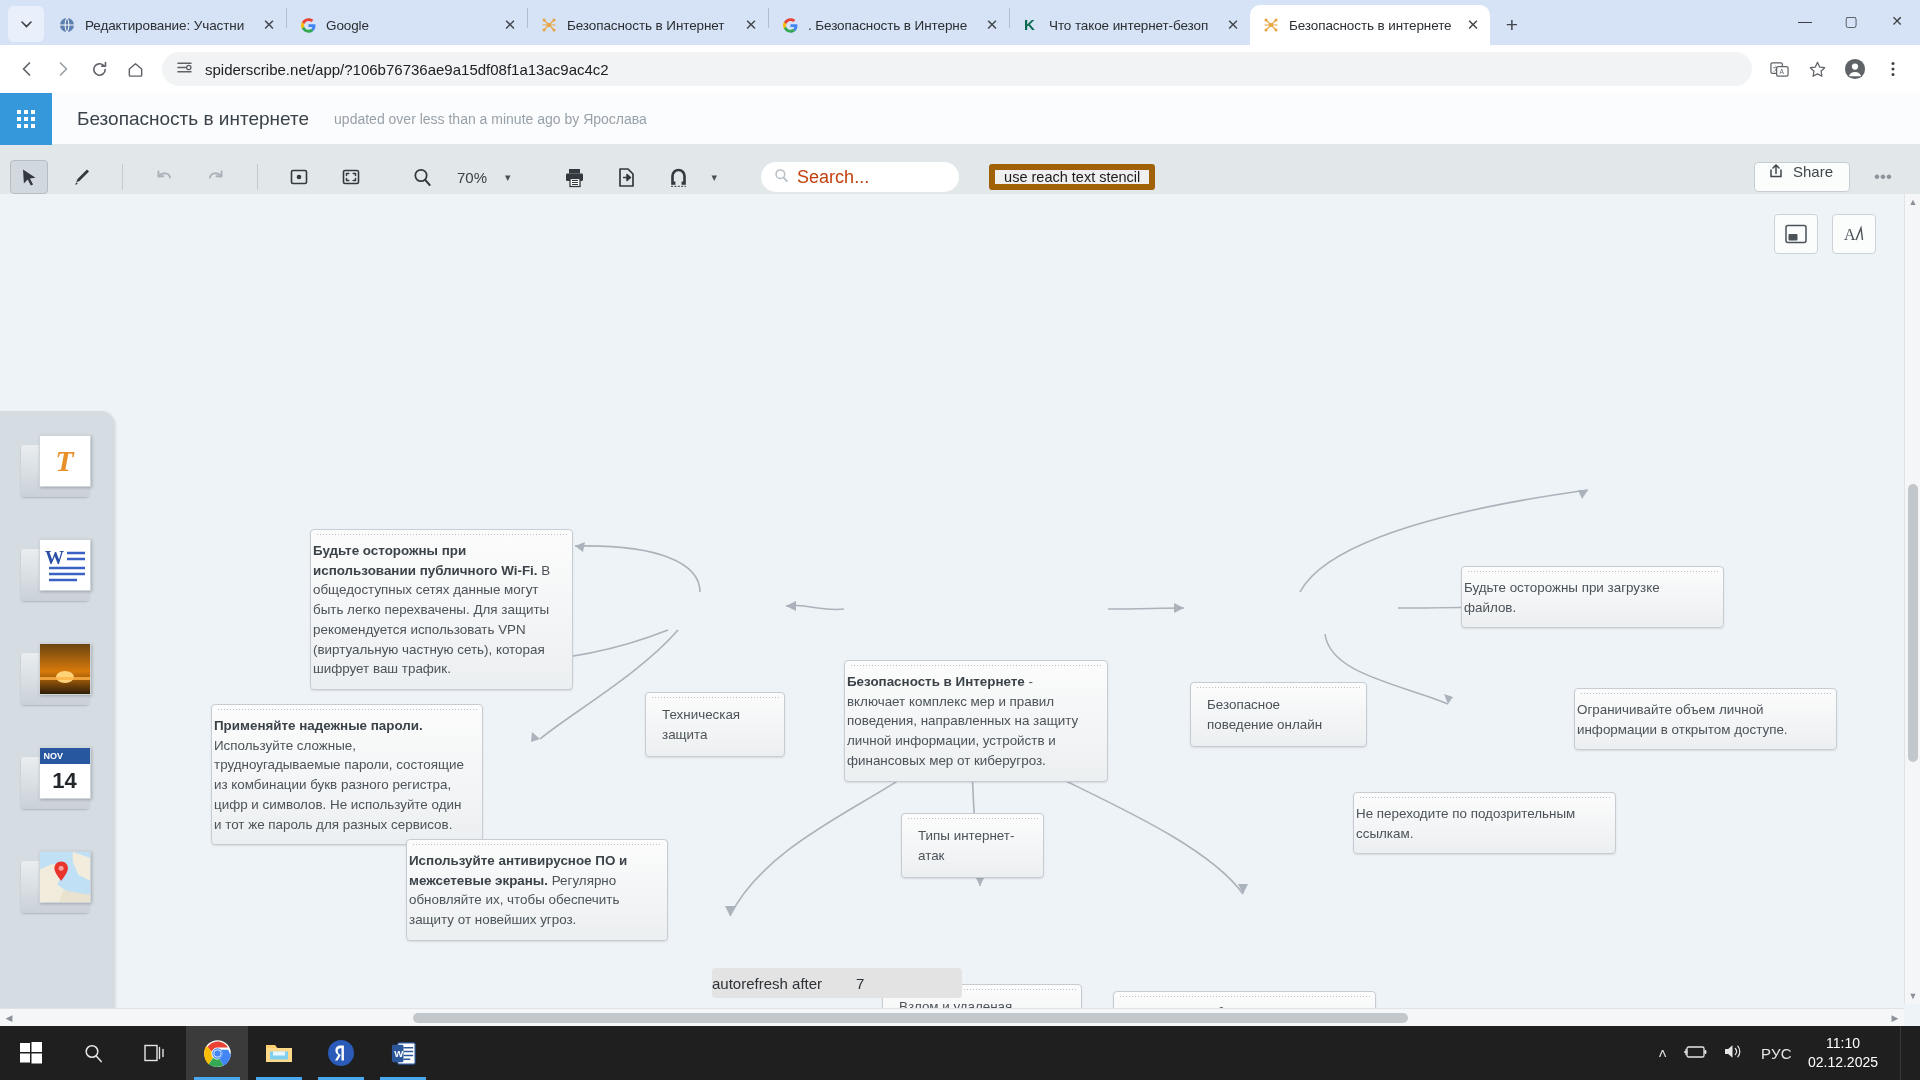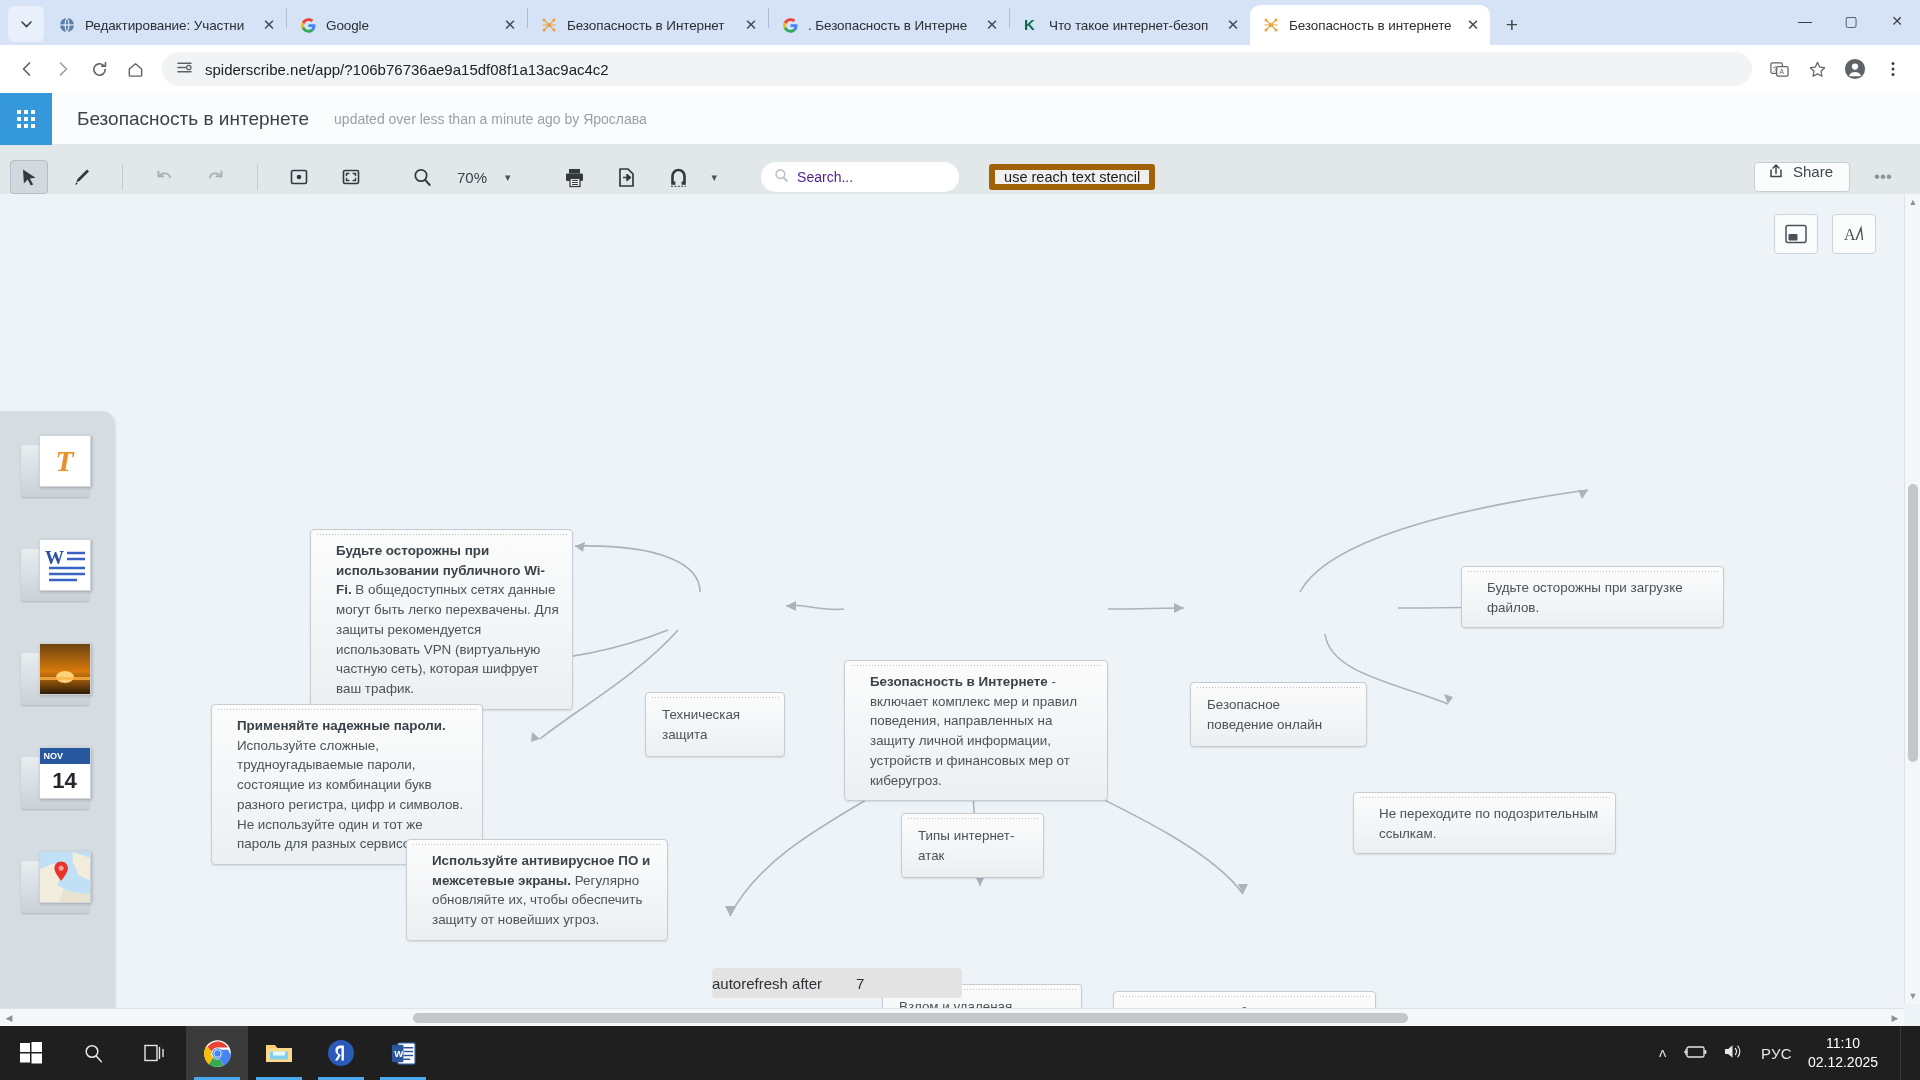--- a/index.html
+++ b/index.html
@@ -168,21 +168,21 @@
   .zoom-val { font-size: 15px; color: #3a4247; margin: 0 4px 0 2px; cursor: pointer; }
   .caret { font-size: 11px; color: #4a5258; cursor: pointer; }
   .search-box {
     width: 198px; height: 30px;
     background: #fff; border-radius: 16px;
     display: flex; align-items: center; gap: 8px;
     padding: 0 13px;
     margin-left: 30px;
     cursor: text;
   }
-  .search-box .sp { font-size: 14px; color: #4c1d95; }
+  .search-box .sp { font-size: 18px; color: #c2410c; }
   .stencil-btn {
     margin-left: 16px;
     height: 26px;
     background: #efefef;
     border: 6px solid #a16207;
     border-radius: 3px;
     font-size: 14.5px;
     color: #1b1b1b;
     padding: 0 9px;
     display: flex; align-items: center;
@@ -253,21 +253,21 @@
     cursor: pointer; color: #4a5258;
   }
 
   
   .node {
     position: absolute;
     background: linear-gradient(#fcfcfc, #eceff1);
     border: 1px solid #c6ccd1;
     border-radius: 4px;
     box-shadow: 0 1px 2px rgba(0,0,0,0.10);
-    padding: 11px 13px 10px 25px;
+    padding: 11px 13px 10px 2px;
     font-size: 13.4px;
     line-height: 1.47;
     color: #4b5359;
     cursor: pointer;
   }
   .node::before {
     content: '';
     position: absolute; left: 5px; right: 5px; top: 3px;
     height: 3px;
     background-image: radial-gradient(#b9c0c6 0.8px, transparent 0.9px);
@@ -753,20 +753,23 @@
         </div>
 
         <div class="node plain" style="left:1190px;top:488px;width:177px">
           <span>Безопасное поведение онлайн</span>
         </div>
 
         <div class="node" style="left:1461px;top:372px;width:263px">
           <span>Будьте осторожны при загрузке файлов.</span>
         </div>
 
+        <div class="node" style="left:1574px;top:494px;width:263px">
+          <span>Ограничивайте объем личной информации в открытом доступе.</span>
+        </div>
 
         <div class="node" style="left:1353px;top:598px;width:263px">
           <span>Не переходите по подозрительным ссылкам.</span>
         </div>
 
         <div class="node plain" style="left:901px;top:619px;width:143px">
           <span>Типы интернет-атак</span>
         </div>
 
         <div class="node" style="left:598px;top:819px;width:263px">

